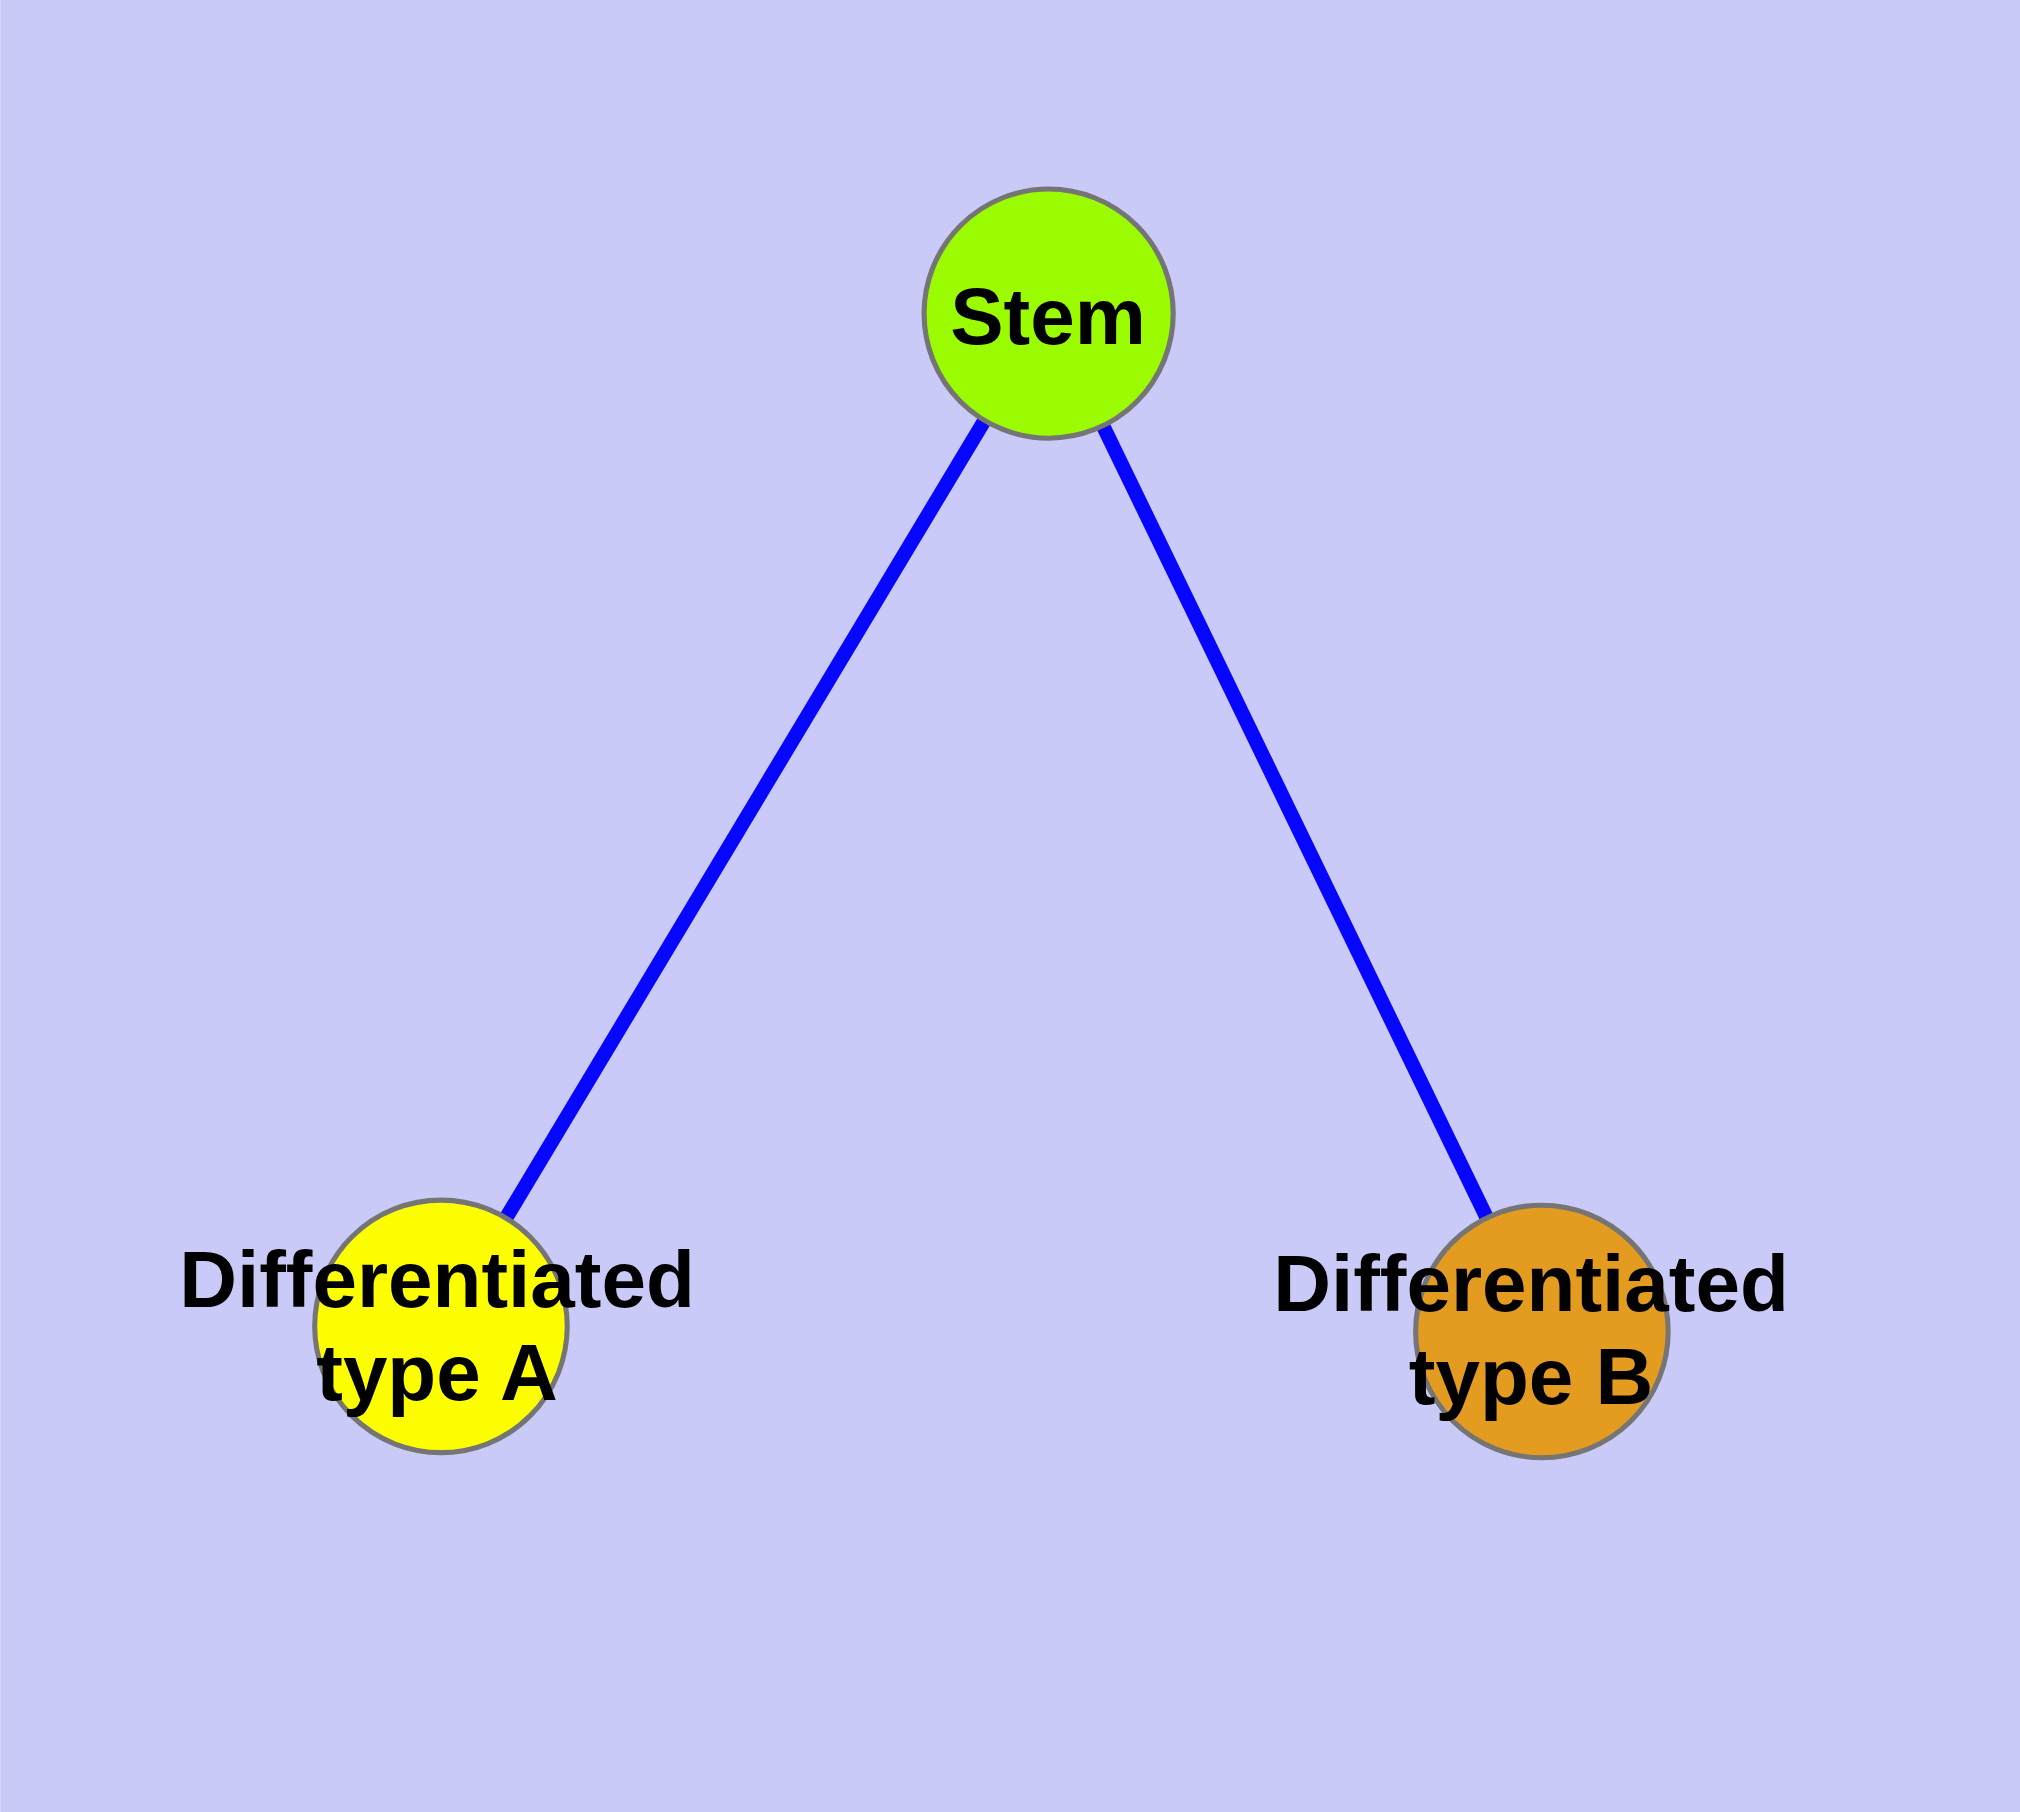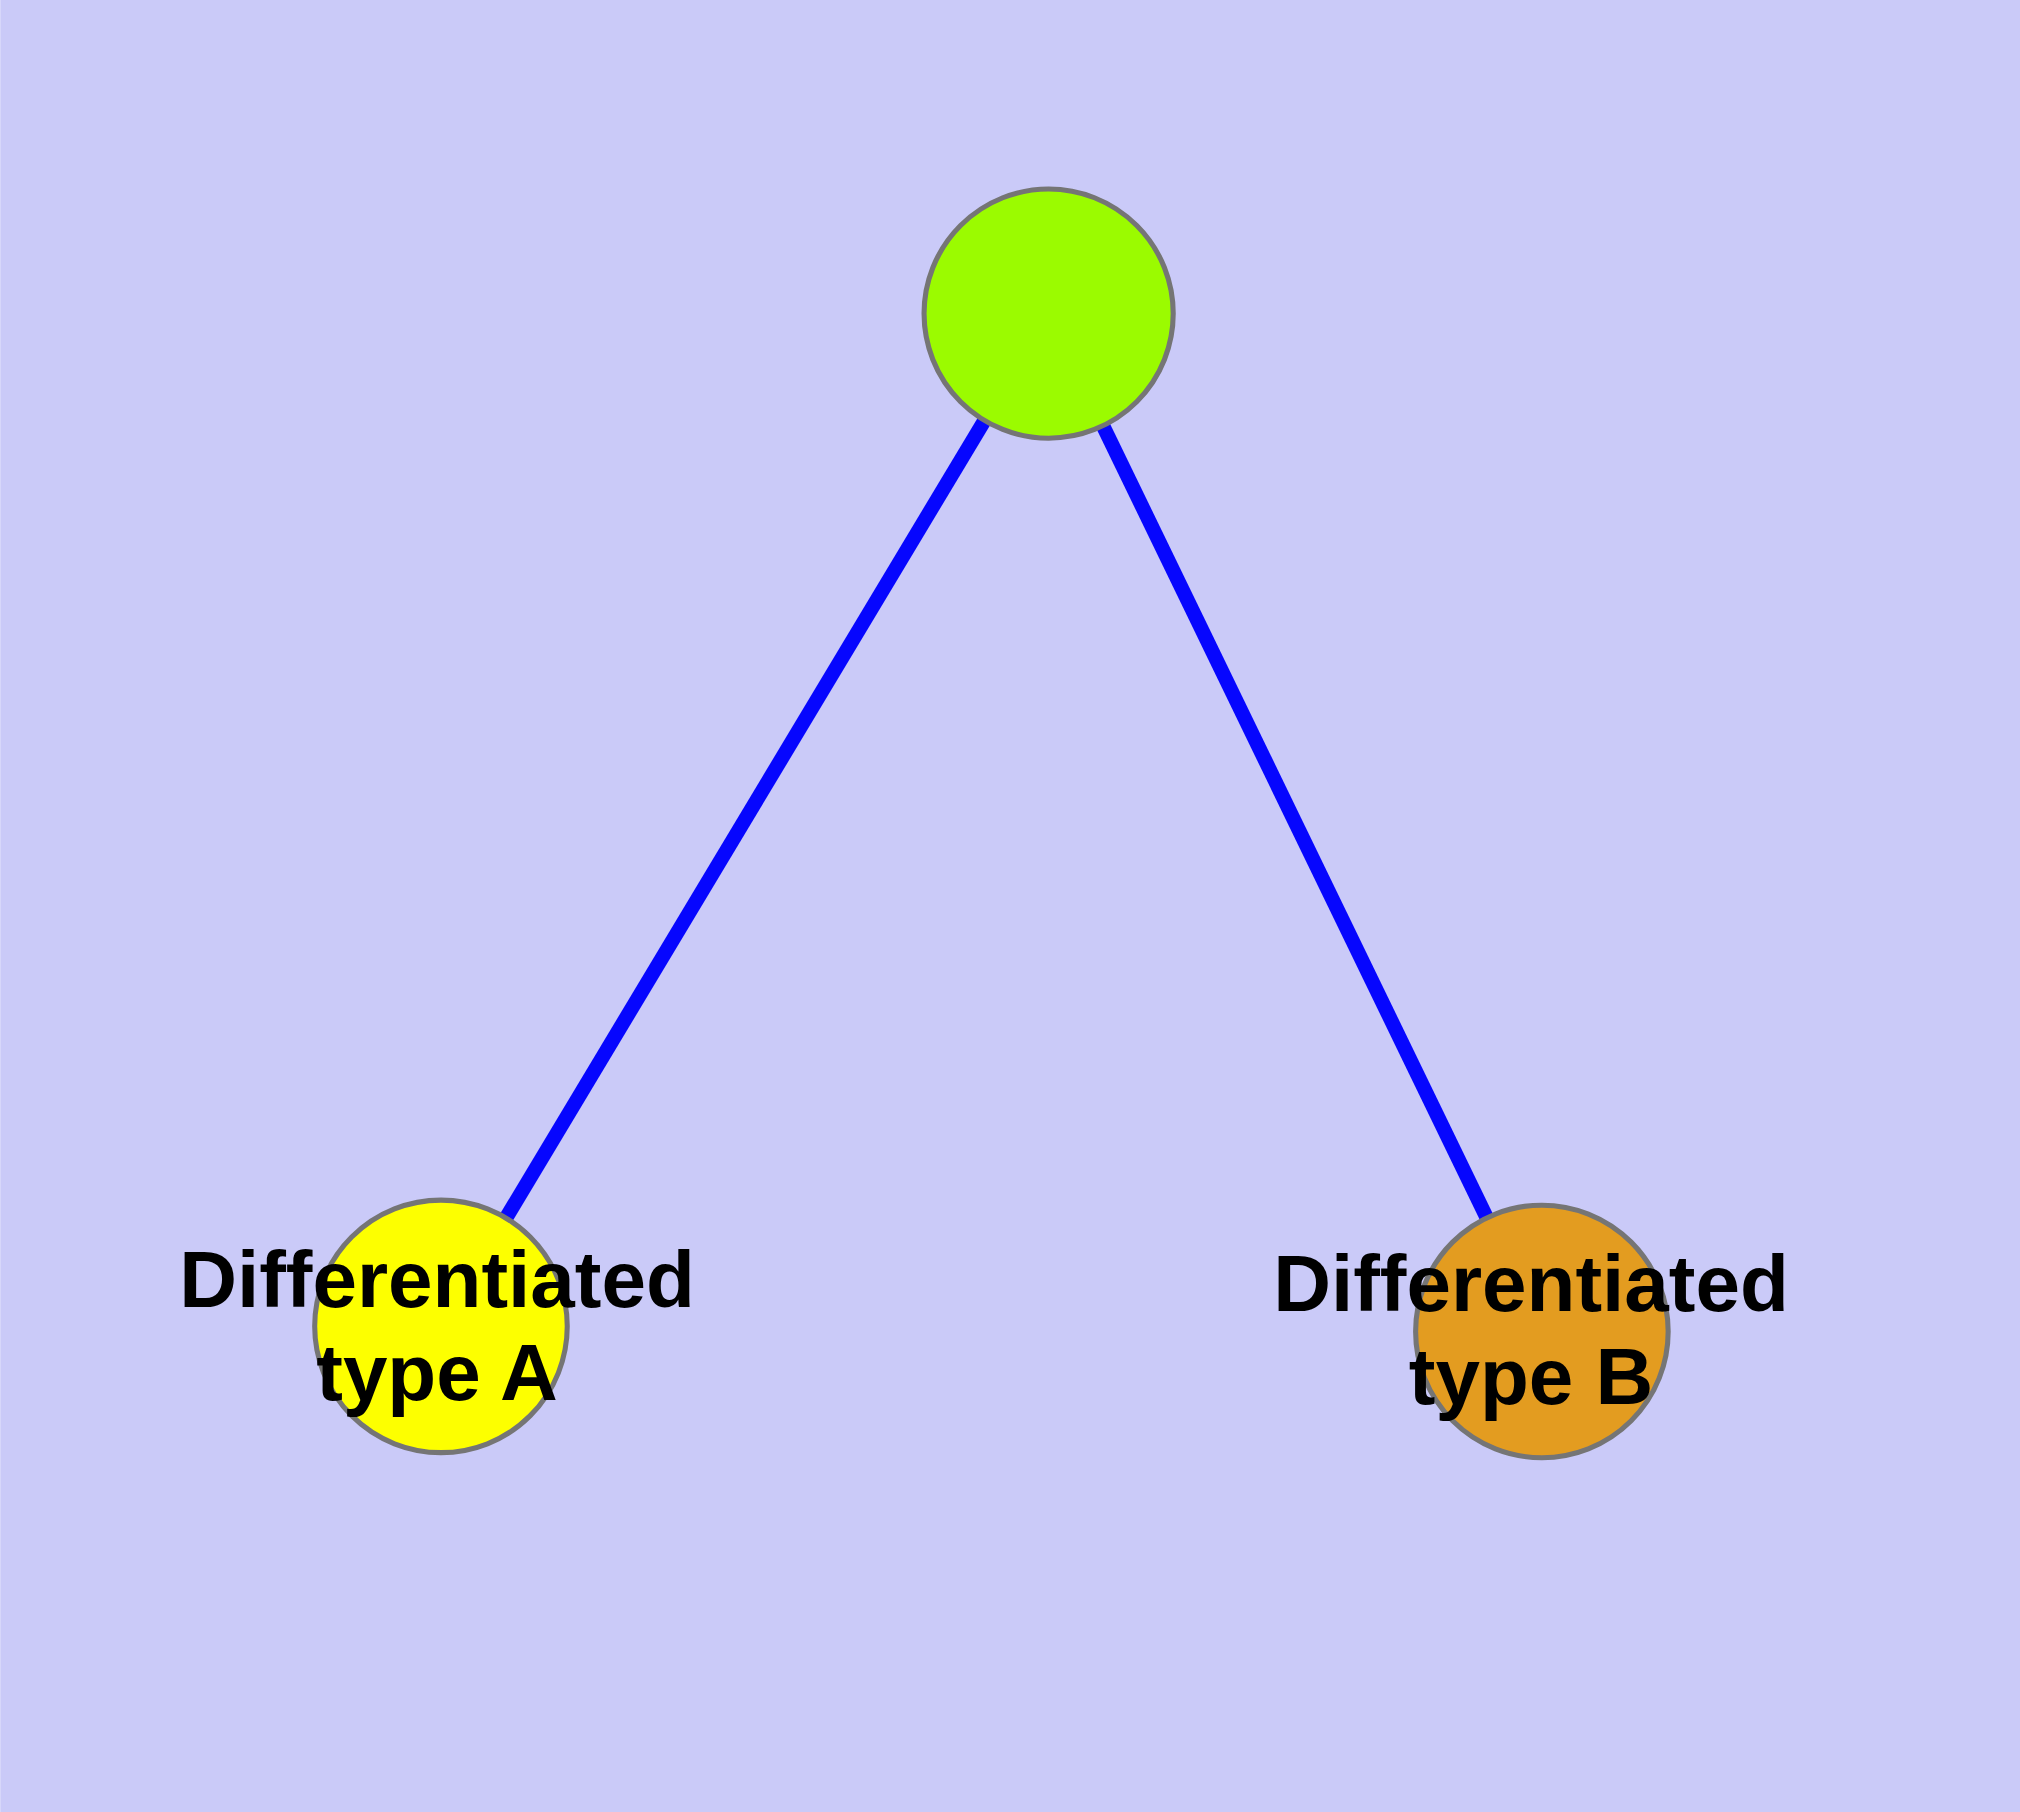--- a/index.html
+++ b/index.html
@@ -45,20 +45,21 @@
 
     <line x1="1237" y1="370" x2="1819" y2="1571" stroke-width="17" stroke="#0606fe"></line>
 
     <circle cx="1237" cy="370" r="147" stroke-width="6" fill="#9bfb00" stroke="#757575"></circle>
 
     <circle cx="520" cy="1565" r="149" stroke-width="6" fill="#fdff00" stroke="#757575"></circle>
 
     <circle cx="1819" cy="1571" r="149" stroke-width="6" fill="#e39c20" stroke="#757575"></circle>
   </svg>
 
+  <div class="node-label label-stem">Stem</div>
 
   <div class="node-label label-type-a">Differentiated
 type A</div>
 
   <div class="node-label label-type-b">Differentiated
 type B</div>
 </div>
 
 
 </body></html>

